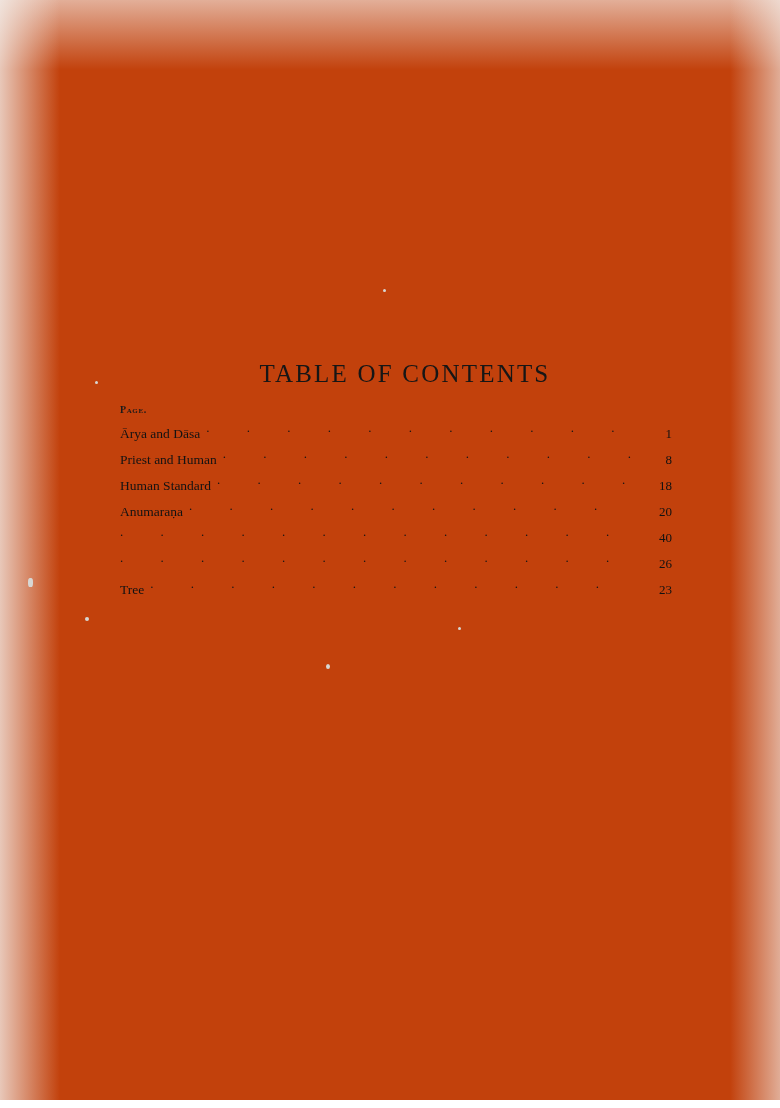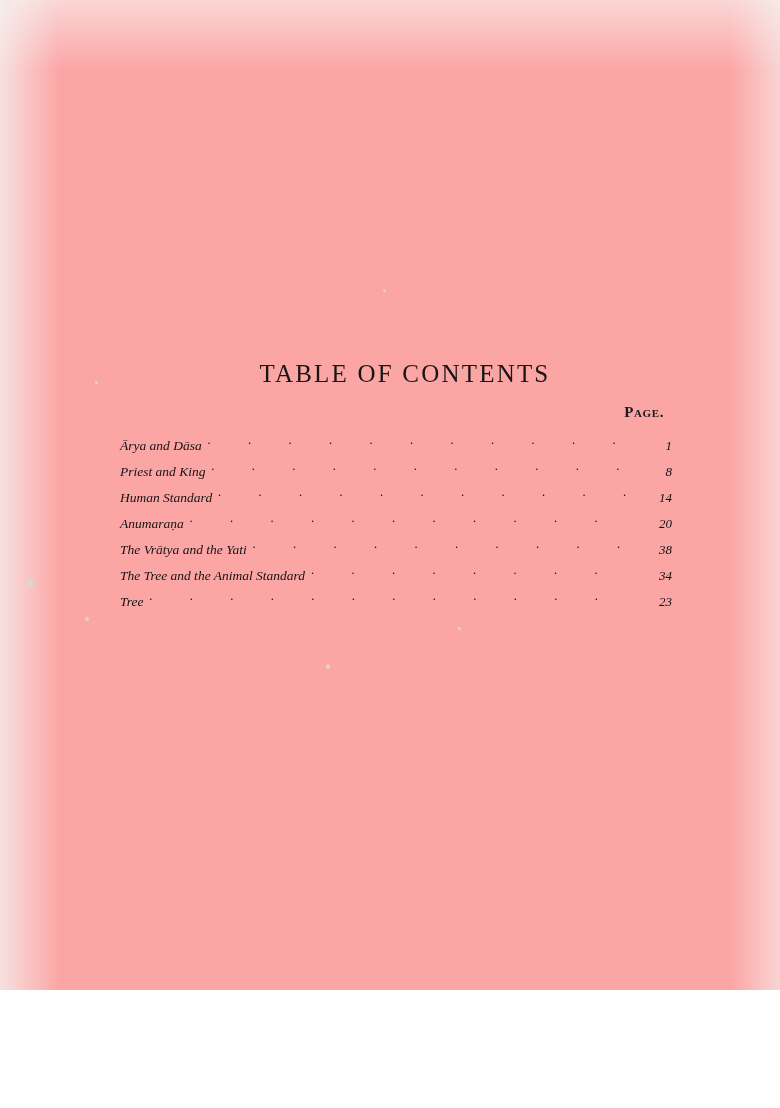--- a/index.html
+++ b/index.html
@@ -3,22 +3,22 @@
 <meta charset="utf-8">
 <style>
   html, body {
     margin: 0;
     padding: 0;
     background: #ffffff;
   }
   .page {
     position: relative;
     width: 780px;
-    height: 990px;
-    background: #fca5a5;
+    height: 1100px;
+    background: #c2410c;
     overflow: hidden;
     font-family: "Liberation Serif", serif;
     color: #111111;
   }
   
   .page::before {
     content: "";
     position: absolute;
     inset: 0;
     background:
@@ -37,34 +37,33 @@
     text-align: center;
     font-size: 25px;
     letter-spacing: 2.2px;
     font-weight: normal;
     color: #161616;
     margin: 0 0 16px 0;
     padding-left: 18px;
     font-family: "Liberation Serif", serif;
   }
   .page-col-head {
-    text-align: right;
-    font-size: 15px;
+    text-align: left;
+    font-size: 10px;
     letter-spacing: 0.6px;
     font-variant: small-caps;
     color: #1a1a1a;
-    margin: 8px 0 12px 0;
+    margin: 8px 0 6px 0;
     padding-right: 8px;
     font-weight: bold;
   }
   .toc-list {
     list-style: none;
     margin: 0;
     padding: 0;
-    font-style: italic;
   }
   .toc-row {
     display: flex;
     align-items: flex-end;
     font-size: 13.5px;
     line-height: 26px;
     color: #131313;
     white-space: nowrap;
   }
   .toc-label {
@@ -127,57 +126,55 @@
 
       <li class="toc-row">
         <span class="toc-label">Ārya and Dāsa</span>
         <span class="toc-dots">
             <span>. . . . . . . . . . . . . . . . . . . . . . . . . . . . . .</span>
           </span>
         <span class="toc-page">1</span>
       </li>
 
       <li class="toc-row">
-        <span class="toc-label">Priest and King</span>
+        <span class="toc-label">Priest and Human</span>
         <span class="toc-dots">
             <span>. . . . . . . . . . . . . . . . . . . . . . . . . . . . . .</span>
           </span>
         <span class="toc-page">8</span>
       </li>
 
       <li class="toc-row">
         <span class="toc-label">Human Standard</span>
         <span class="toc-dots">
             <span>. . . . . . . . . . . . . . . . . . . . . . . . . . . . . .</span>
           </span>
-        <span class="toc-page">14</span>
+        <span class="toc-page">18</span>
       </li>
 
       <li class="toc-row">
         <span class="toc-label">Anumaraṇa</span>
         <span class="toc-dots">
             <span>. . . . . . . . . . . . . . . . . . . . . . . . . . . . . .</span>
           </span>
         <span class="toc-page">20</span>
       </li>
 
       <li class="toc-row">
-        <span class="toc-label">The Vrātya and the Yati</span>
         <span class="toc-dots">
             <span>. . . . . . . . . . . . . . . . . . . . . . . . . . . . . .</span>
           </span>
-        <span class="toc-page">38</span>
+        <span class="toc-page">40</span>
       </li>
 
       <li class="toc-row">
-        <span class="toc-label">The Tree and the Animal Standard</span>
         <span class="toc-dots">
             <span>. . . . . . . . . . . . . . . . . . . . . . . . . . . . . .</span>
           </span>
-        <span class="toc-page">34</span>
+        <span class="toc-page">26</span>
       </li>
 
       <li class="toc-row">
         <span class="toc-label">Tree</span>
         <span class="toc-dots">
             <span>. . . . . . . . . . . . . . . . . . . . . . . . . . . . . .</span>
           </span>
         <span class="toc-page">23</span>
       </li>
 

